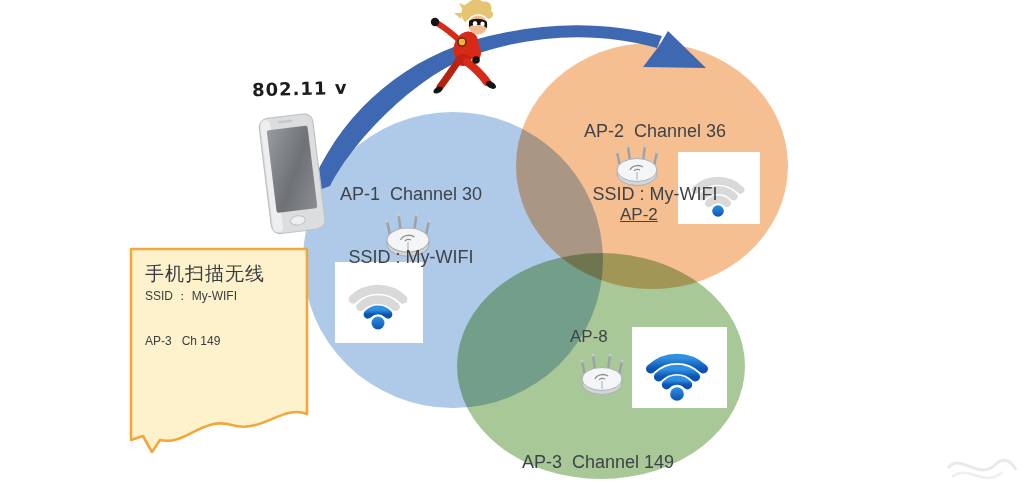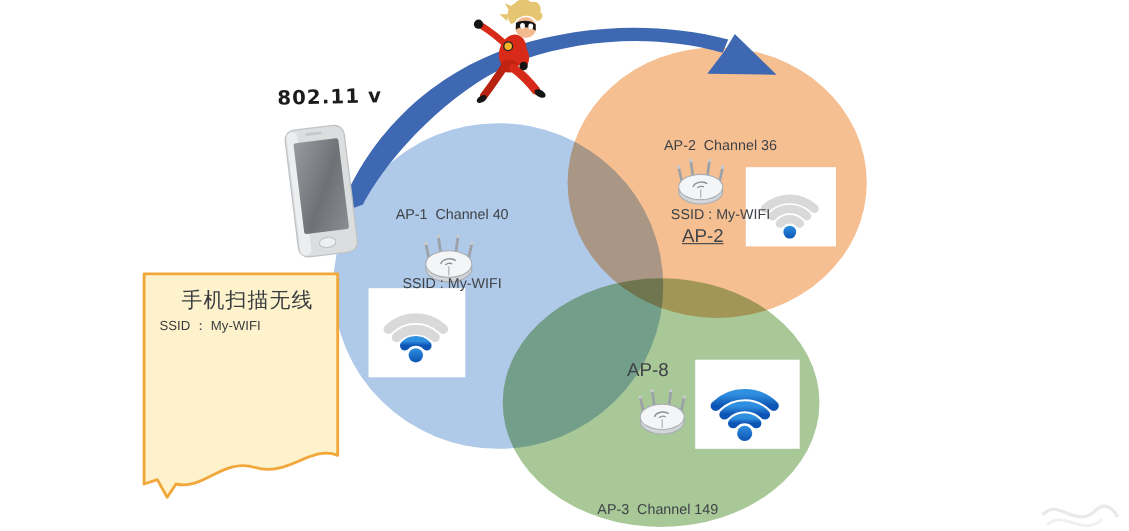--- a/index.html
+++ b/index.html
@@ -5,30 +5,30 @@
   html,body{margin:0;padding:0;background:#ffffff;}
   #stage{
     position:relative;width:1026px;height:483px;overflow:hidden;
     background:#ffffff;
     font-family:"Liberation Sans","DejaVu Sans",sans-serif;
     color:#3F4347;
   }
   #scene{position:absolute;left:0;top:0;}
   .lbl{position:absolute;white-space:pre;line-height:21px;font-size:17px;color:#3F4347;}
   .center{text-align:center;}
-  .zone-caption{font-size:13px;line-height:21px;}
+  .zone-caption{font-size:18px;line-height:21px;}
   .protocol{
     font-size:18px;letter-spacing:1px;color:#1c1c1c;
     transform:rotate(-1.5deg);font-weight:bold;
     font-family:"DejaVu Sans",sans-serif;
   }
   .ap-name{font-size:17px;}
   .note-text{position:absolute;left:145px;top:262px;width:160px;}
   .note-line{white-space:pre;font-size:12px;line-height:23px;color:#3A3D40;}
-  .note-line.cjk{font-size:19px;letter-spacing:1px;text-align:center;}
+  .note-line.cjk{font-size:19px;letter-spacing:1px;}
   .note-gap{height:22px;}
 </style>
 </head>
 <body>
 
 <div id="stage">
 
   <svg id="scene" width="1026" height="483" viewBox="0 0 1026 483">
     <defs>
       <linearGradient id="scr" x1="0" y1="0" x2="1" y2="1">
@@ -150,35 +150,36 @@
 
     <g>
       <path d="M 948,468 C 962,452 978,482 996,464 C 1004,456 1012,462 1016,470" stroke="#E9E9E9" stroke-width="3" fill="none"></path>
       <path d="M 952,477 C 968,463 984,489 1002,472" stroke="#EFEFEF" stroke-width="2.5" fill="none"></path>
     </g>
   </svg>
 
   <div class="lbl protocol" style="left:252px;top:78px;">802.11 v</div>
 
   <div class="lbl center" style="left:320px;top:142px;width:182px;">
-    <div class="zone-caption">AP-1  Channel 40</div>
+    <div class="zone-caption">AP-1  Channel 30</div>
     <div class="zone-caption">SSID : My-WIFI</div>
   </div>
 
   <div class="lbl center" style="left:560px;top:79px;width:190px;">
     <div class="zone-caption">AP-2  Channel 36</div>
     <div class="zone-caption">SSID : My-WIFI</div>
   </div>
   <div class="lbl ap-name" style="left:620px;top:204px;text-decoration:underline;">AP-2</div>
 
   <div class="lbl ap-name" style="left:570px;top:326px;">AP-8</div>
   <div class="lbl center" style="left:502px;top:410px;width:192px;">
     <div class="zone-caption">AP-3  Channel 149</div>
     
   </div>
 
   <div class="note-text">
     <div class="note-line cjk">手机扫描无线</div>
     <div class="note-line">SSID ： My-WIFI</div>
     <div class="note-gap"></div>
+    <div class="note-line">AP-3   Ch 149</div>
   </div>
 
 </div>
 
 </body></html>

